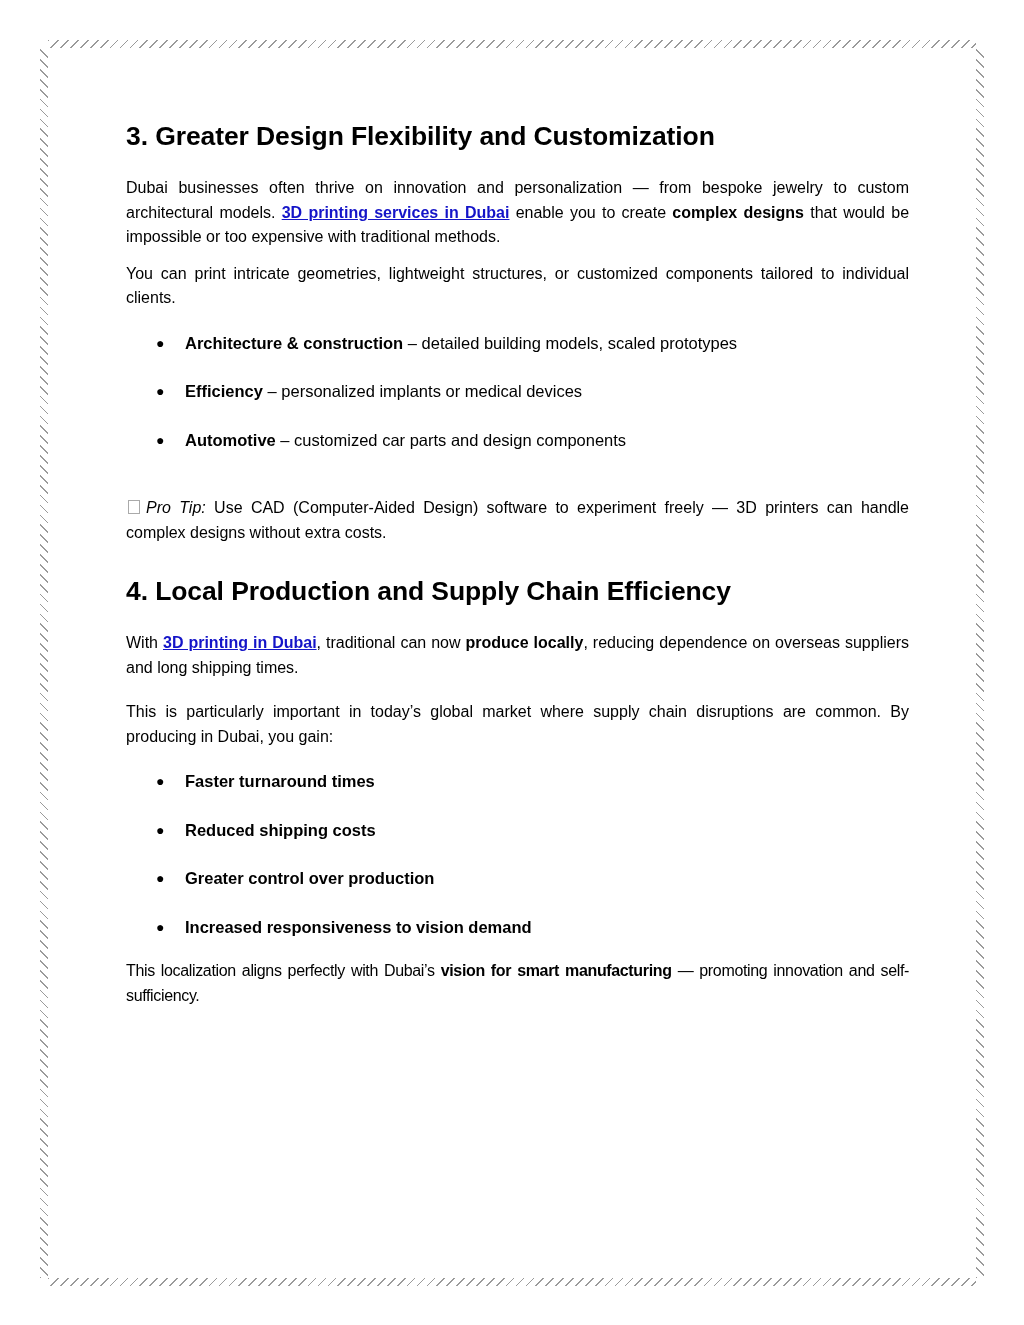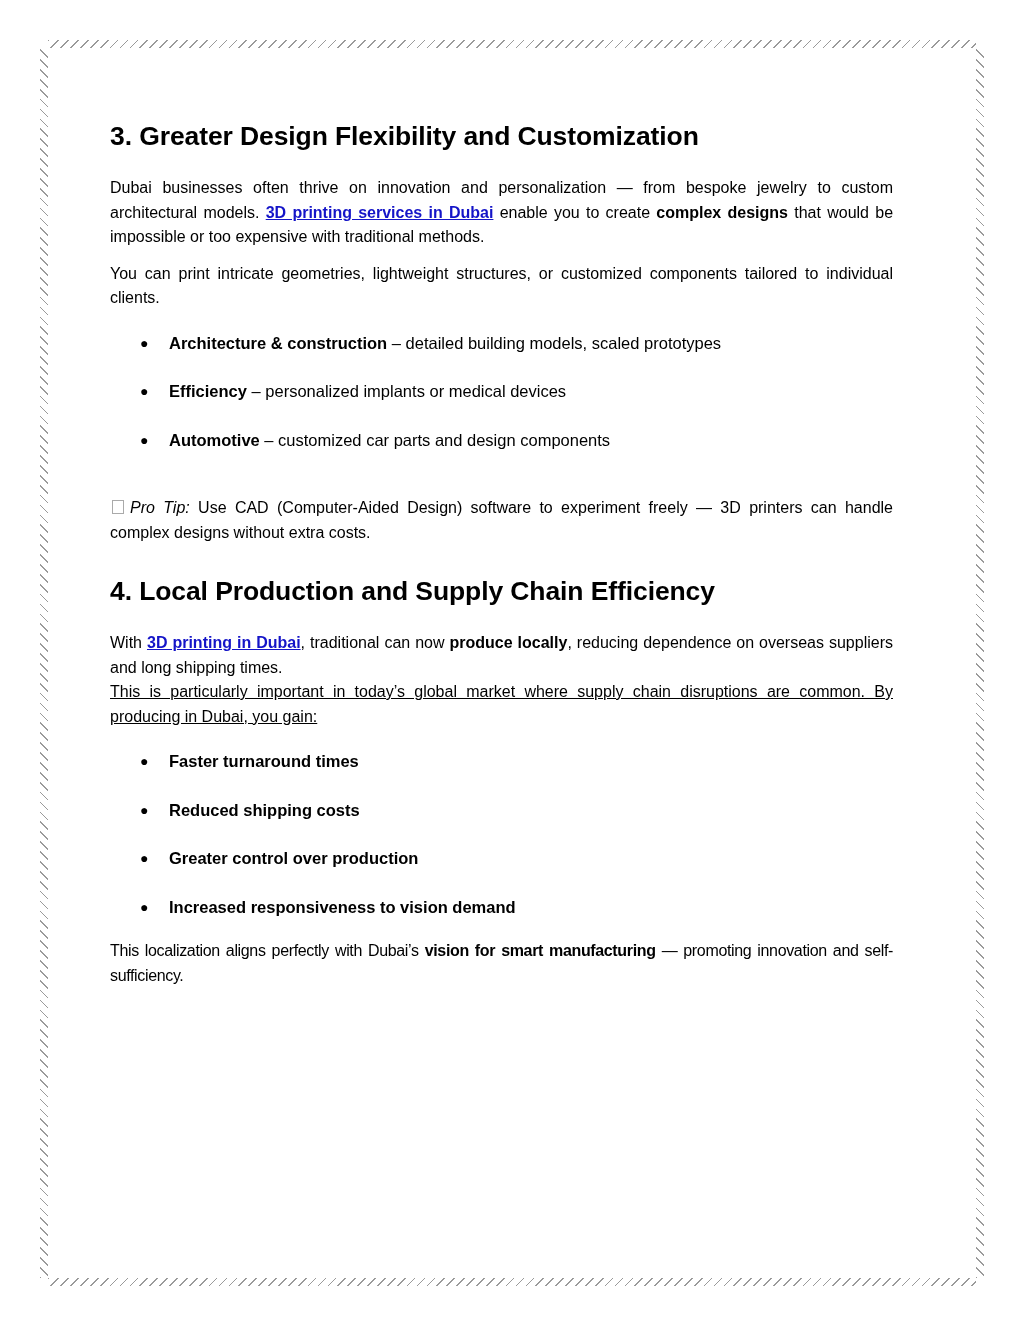--- a/index.html
+++ b/index.html
@@ -14,21 +14,21 @@
     background-image: repeating-linear-gradient(135deg, #9a9a9a 0px, #9a9a9a 1.2px, transparent 1.2px, transparent 7px);
   }
   .border-top { top: 0; }
   .border-bottom { bottom: 0; }
   .border-left, .border-right {
     position: absolute; top: 8px; bottom: 8px; width: 8px;
     background-image: repeating-linear-gradient(45deg, #9a9a9a 0px, #9a9a9a 1.2px, transparent 1.2px, transparent 7px);
   }
   .border-left { left: 0; }
   .border-right { right: 0; }
-  .content { position: absolute; left: 110px; top: 112px; width: 783px; }
+  .content { position: absolute; left: 126px; top: 112px; width: 783px; }
   h2 { font-size: 26.5px; font-weight: bold; margin: 0; line-height: 48px; letter-spacing: -0.1px; }
   p { font-size: 16px; line-height: 24.5px; margin: 0; text-align: justify; }
   a { color: #1414c8; font-weight: bold; text-decoration: underline; }
   b { font-weight: bold; }
   ul { list-style: none; margin: 0; padding: 0; }
   li { font-size: 16.5px; line-height: 24.5px; position: relative; padding-left: 59px; }
   li .bullet { position: absolute; left: 30px; top: 0; font-size: 14px; }
   .box-icon { display: inline-block; width: 10px; height: 12px; border: 1px solid #aaa; vertical-align: -1px; margin-right: 6px; margin-left: 2px; }
   .condensed { letter-spacing: -0.35px; word-spacing: 0px; }
 </style>
@@ -56,21 +56,21 @@
     <li style="margin-top:24px;"><span class="bullet">●</span><b>Efficiency</b><span> – personalized implants or medical devices</span></li>
     <li style="margin-top:24px;"><span class="bullet">●</span><b>Automotive</b><span> – customized car parts and design components</span></li>
   </ul>
 
   <p style="margin-top:44px;"><span class="box-icon"></span><i>Pro Tip:</i><span> Use CAD (Computer-Aided Design) software to experiment freely — 3D printers can handle complex designs without extra costs.</span></p>
 
   <h2 style="margin-top:22px;">4. Local Production and Supply Chain Efficiency</h2>
 
   <p style="margin-top:16px;"><span>With </span><a href="#">3D printing in Dubai</a><span>, traditional can now </span><b>produce locally</b><span>, reducing dependence on overseas suppliers and long shipping times.</span></p>
 
-  <p style="text-decoration:underline;">This is particularly important in today’s global market where supply chain disruptions are common. By producing in Dubai, you gain:</p>
+  <p style="margin-top:20px;">This is particularly important in today’s global market where supply chain disruptions are common. By producing in Dubai, you gain:</p>
 
   <ul style="margin-top:20px;">
     <li><span class="bullet">●</span><b>Faster turnaround times</b></li>
     <li style="margin-top:24px;"><span class="bullet">●</span><b>Reduced shipping costs</b></li>
     <li style="margin-top:24px;"><span class="bullet">●</span><b>Greater control over production</b></li>
     <li style="margin-top:24px;"><span class="bullet">●</span><b>Increased responsiveness to vision demand</b></li>
   </ul>
 
   <p class="condensed" style="margin-top:20px;"><span>This localization aligns perfectly with Dubai’s </span><b>vision for smart manufacturing</b><span> — promoting innovation and self-sufficiency.</span></p>
 

